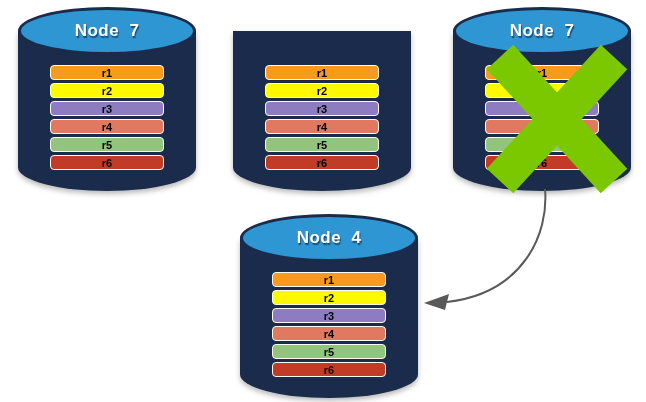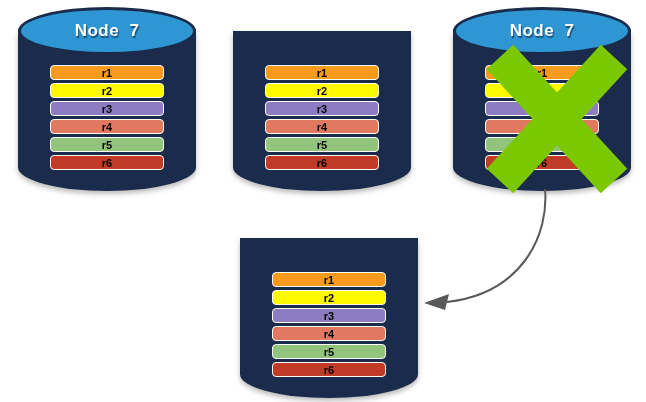--- a/index.html
+++ b/index.html
@@ -146,20 +146,23 @@
           <span>r5</span>
         </div>
       <div class="row" style="background: rgb(194, 59, 38);">
           <span>r6</span>
         </div>
     </div>
   </div>
 
   <div class="node" style="left:240px; top:214px;">
     <div class="cyl-body"></div>
+    <div class="cyl-top">
+      <span class="node-title">Node 4</span>
+    </div>
     <div class="rows">
       <div class="row" style="background: rgb(248, 155, 29);">
           <span>r1</span>
         </div>
       <div class="row" style="background: rgb(255, 249, 0);">
           <span>r2</span>
         </div>
       <div class="row" style="background: rgb(142, 124, 195);">
           <span>r3</span>
         </div>

